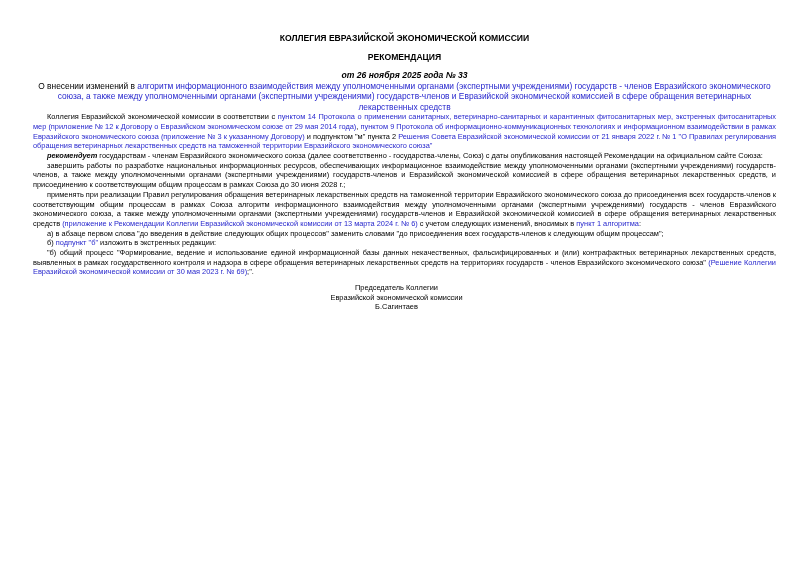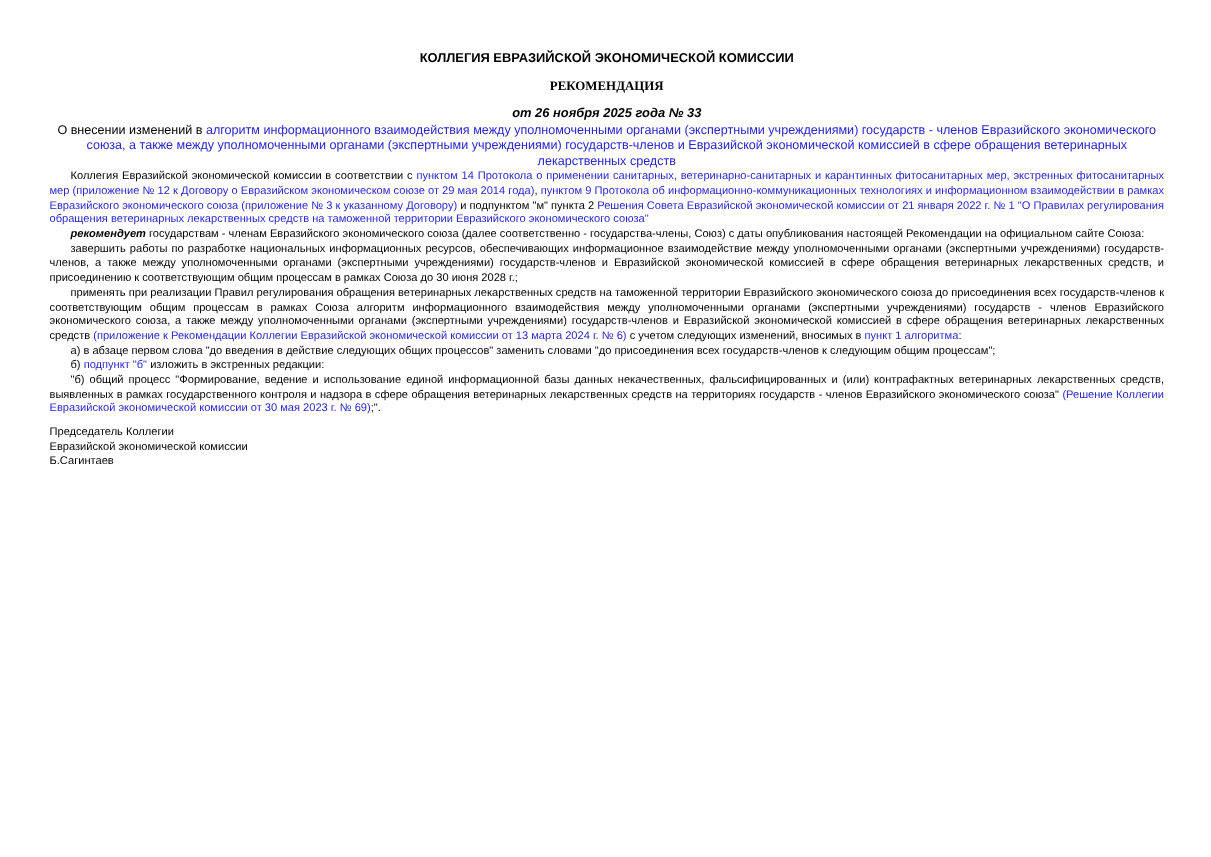--- a/index.html
+++ b/index.html
@@ -15,21 +15,21 @@
     overflow:hidden;
   }
   .page{
     box-sizing:border-box;
     width:807px;height:571px;
     padding:33px 31px 0 33px;
   }
   
   .doc-header{text-align:center;font-weight:bold;}
   .hdr-org{font-size:8.6px;line-height:11px;margin:0 0 8px 0;}
-  .hdr-type{font-size:8.6px;line-height:11px;margin:0 0 7px 0;font-family:Liberation Serif, serif;}
+  .hdr-type{font-size:8.6px;line-height:11px;margin:0 0 7px 0;}
   .hdr-num{font-size:8.6px;line-height:11px;margin:0;font-style:italic;}
   
   .doc-title{
     text-align:center;
     font-weight:normal;
     font-size:8.4px;
     line-height:10.4px;
   }
   
   .doc-body{
@@ -40,21 +40,21 @@
     margin:0;
     text-align:justify;
     text-indent:14px;
   }
   .seg-black{color:var(--text);}
   .seg-bold{color:var(--text);font-weight:bold;font-style:italic;}
   .seg-link{color:var(--link);cursor:pointer;}
   
   .signature{
     margin-top:6px;
-    text-align:left;
+    text-align:center;
     padding-right:16px;
     font-size:7.4px;
     line-height:9.4px;
   }
   .sig-line{white-space:nowrap;}
 </style>
 </head>
 <body>
 
 <div class="page">

